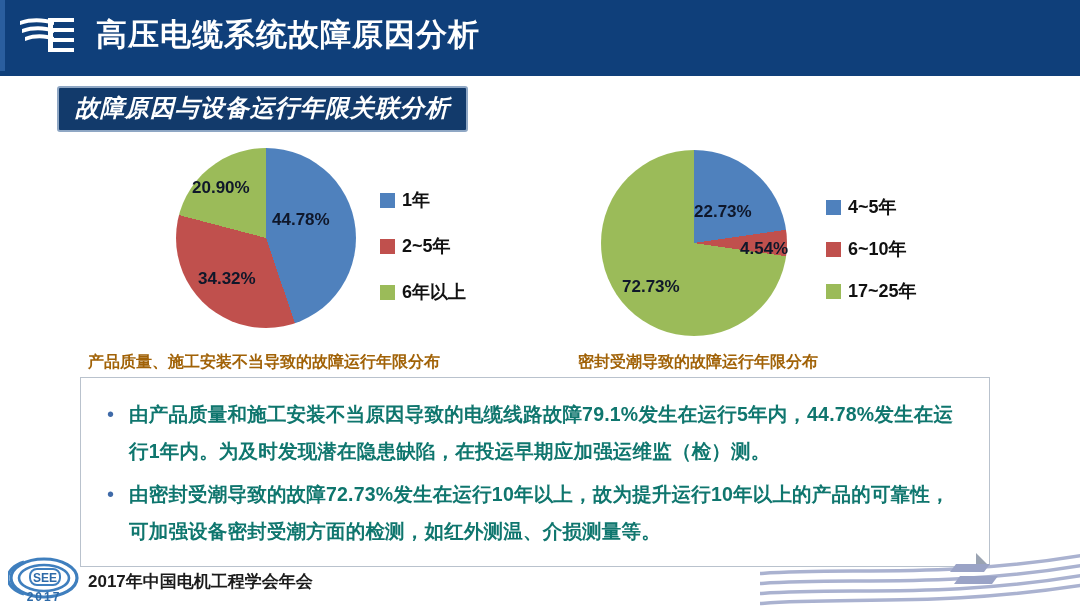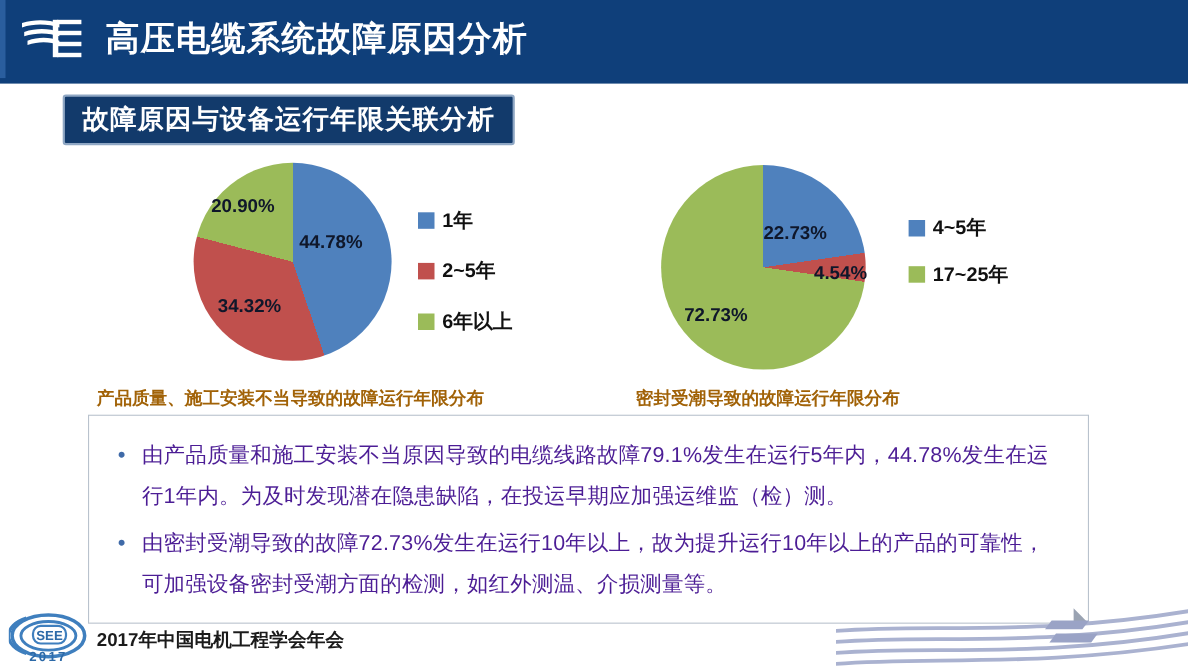--- a/index.html
+++ b/index.html
@@ -41,20 +41,21 @@
     background:#123a6b;
     border:2px solid #8fa7c4;
     border-radius:3px;
   }
   #subtitle-text{
     color:#ffffff;
     font-size:24px;
     font-weight:bold;
     letter-spacing:1px;
     white-space:nowrap;
+    font-style:italic;
   }
 
   
   .pie{
     position:absolute;
     border-radius:50%;
   }
   #pie-left{ left:176px; top:148px; width:180px; height:180px; }
   #pie-right{ left:601px; top:150px; width:186px; height:186px; }
 
@@ -112,22 +113,22 @@
   }
   .bullet-dot{
     flex:0 0 auto;
     color:#3f6aa8;
     font-size:20px;
     line-height:36px;
     width:22px;
   }
   .bullet-text{
     font-size:19.5px;
-    font-weight:normal;
-    color:#4c1d95;
+    font-weight:bold;
+    color:#0f766e;
     line-height:37px;
     letter-spacing:0.2px;
   }
   #box-fold{
     position:absolute; right:-1px; bottom:-1px;
     width:0; height:0;
     border-left:14px solid #9aa3b2;
     border-top:14px solid transparent;
   }
 
@@ -199,20 +200,24 @@
 <div class="pie-label" style="left:694px; top:202px;">22.73%</div>
 <div class="pie-label" style="left:740px; top:239px;">4.54%</div>
 <div class="pie-label" style="left:622px; top:277px;">72.73%</div>
 
 <div id="legend-right" class="legend">
   <div class="legend-row">
     <span class="legend-swatch" style="background:#4f81bd;"></span>
     <span class="legend-label">4~5年</span>
   </div>
   <div class="legend-row">
+    <span class="legend-swatch" style="background:#c0504d;"></span>
+    <span class="legend-label">6~10年</span>
+  </div>
+  <div class="legend-row">
     <span class="legend-swatch" style="background:#9bbb59;"></span>
     <span class="legend-label">17~25年</span>
   </div>
 </div>
 
 <div id="caption-left" class="caption">产品质量、施工安装不当导致的故障运行年限分布</div>
 <div id="caption-right" class="caption">密封受潮导致的故障运行年限分布</div>
 
 <div id="bullets-box">
   <div id="bullets-inner">

